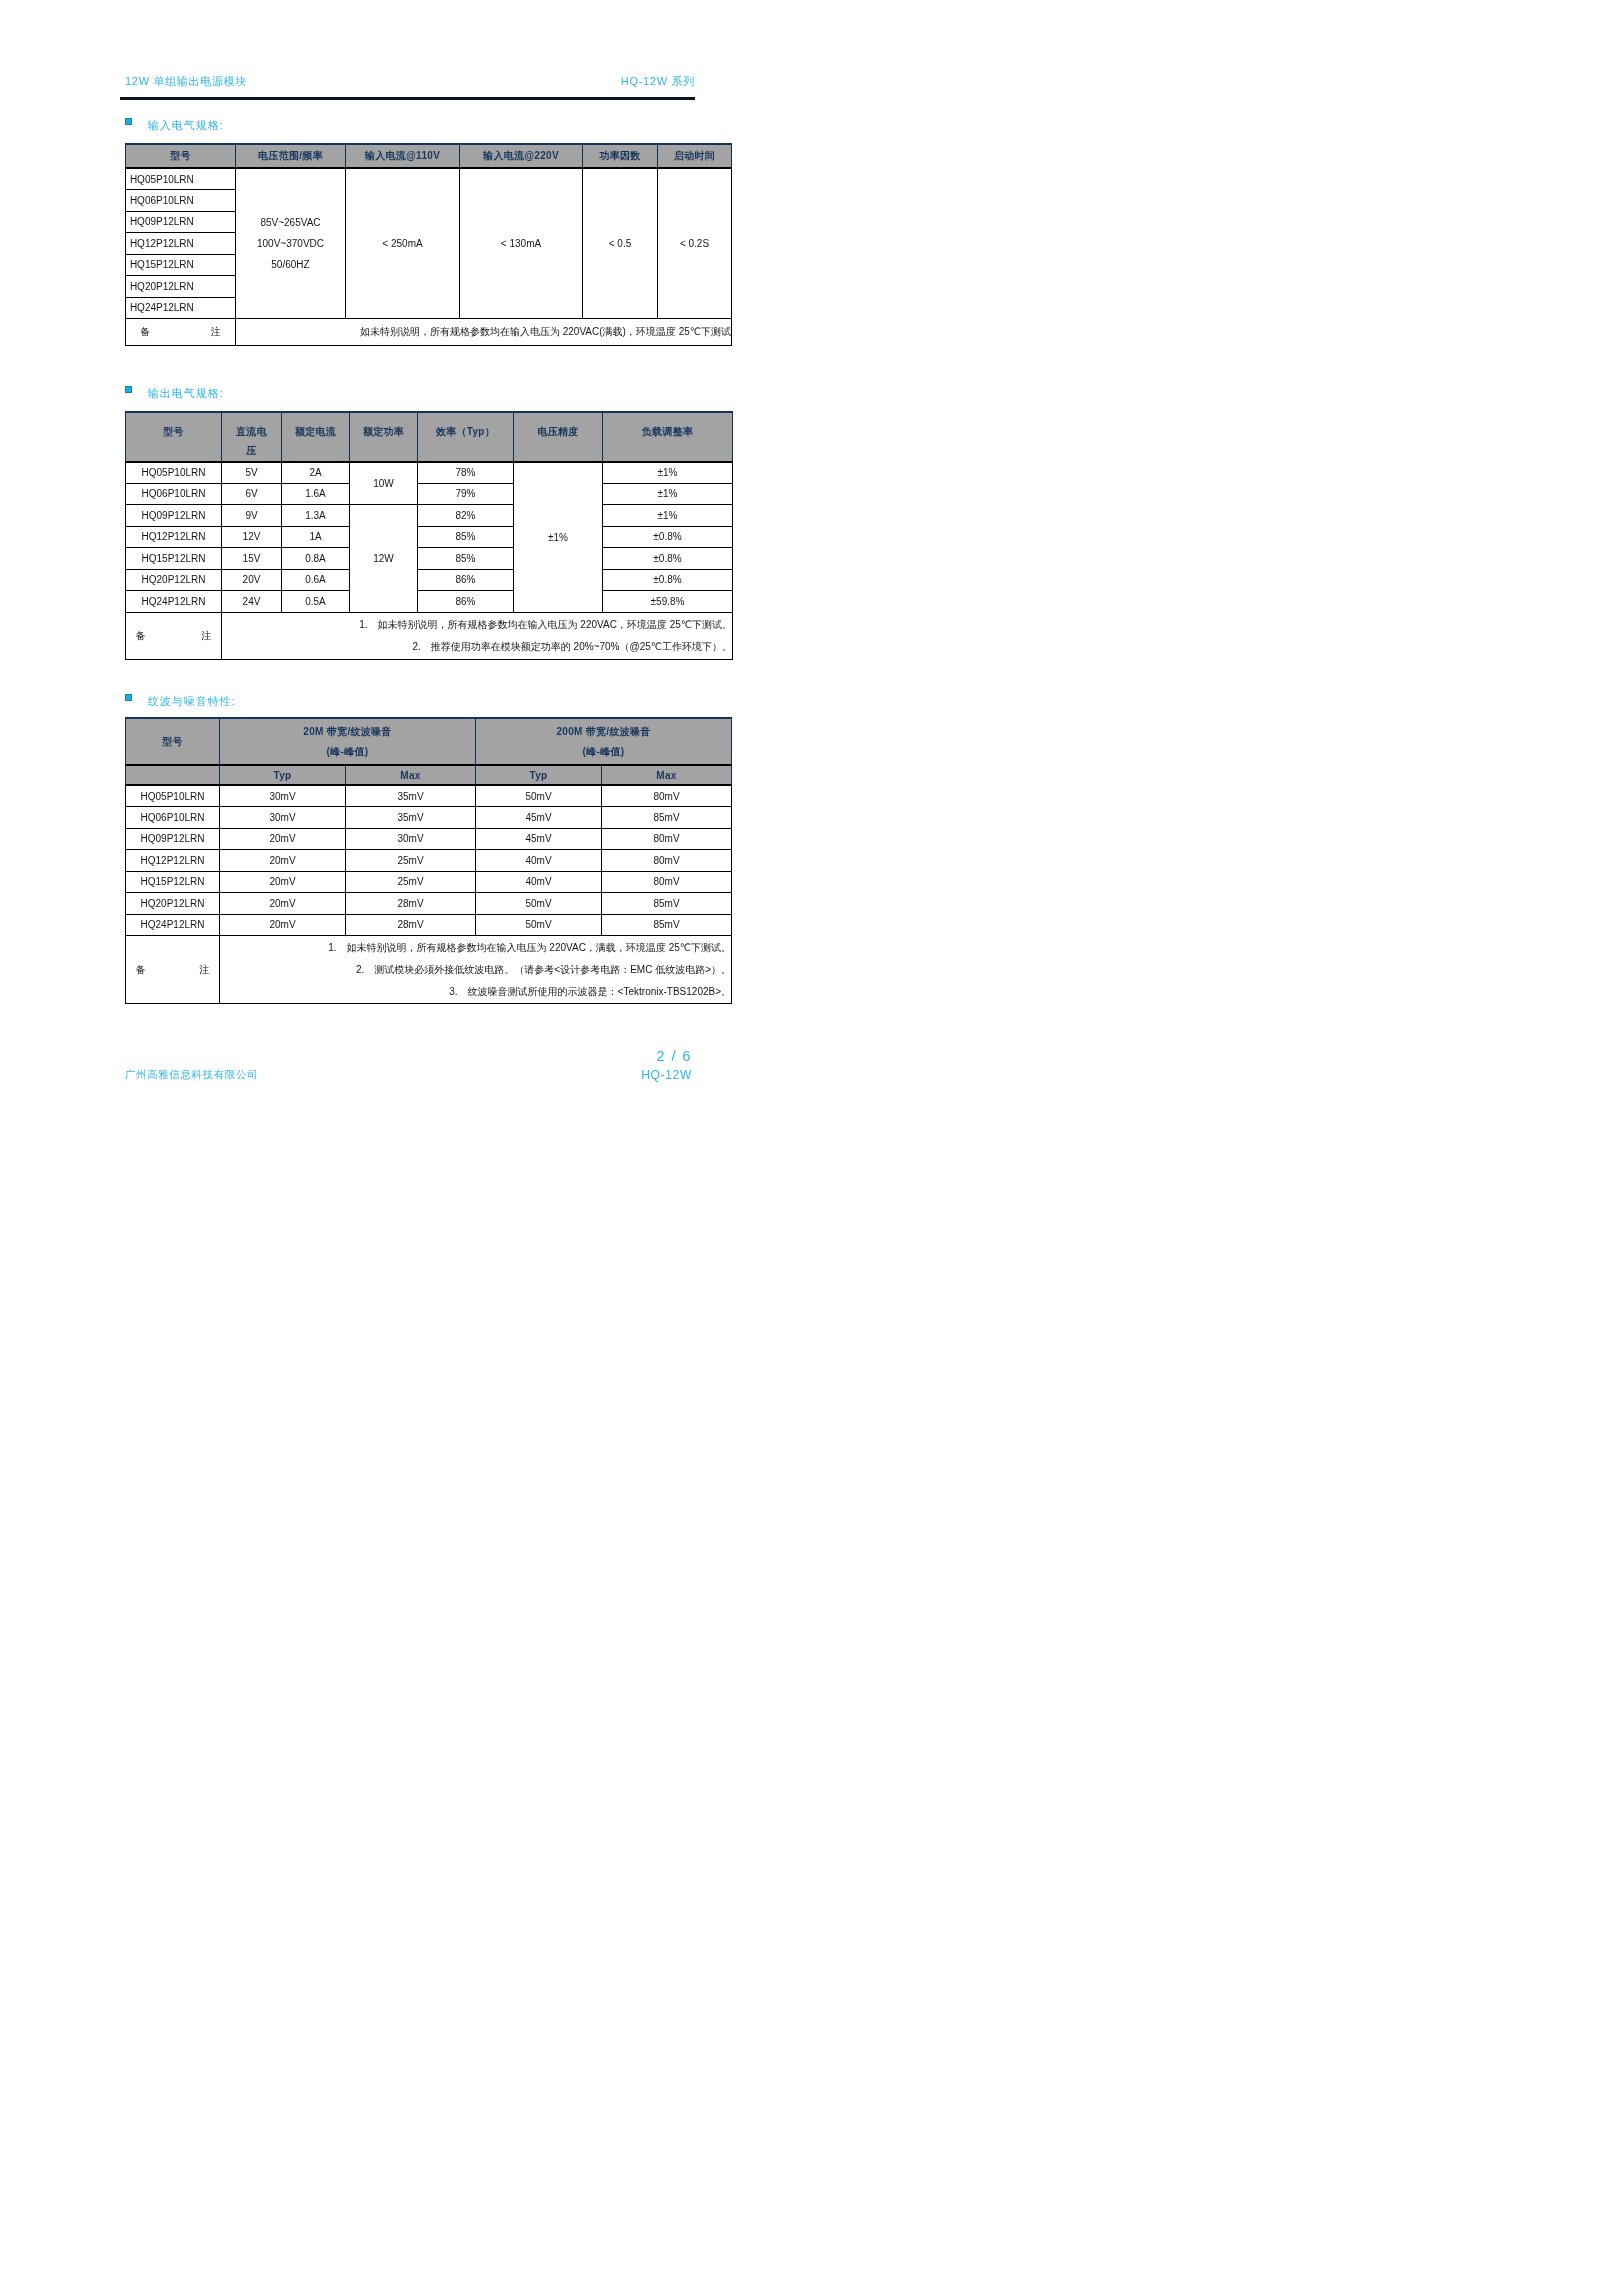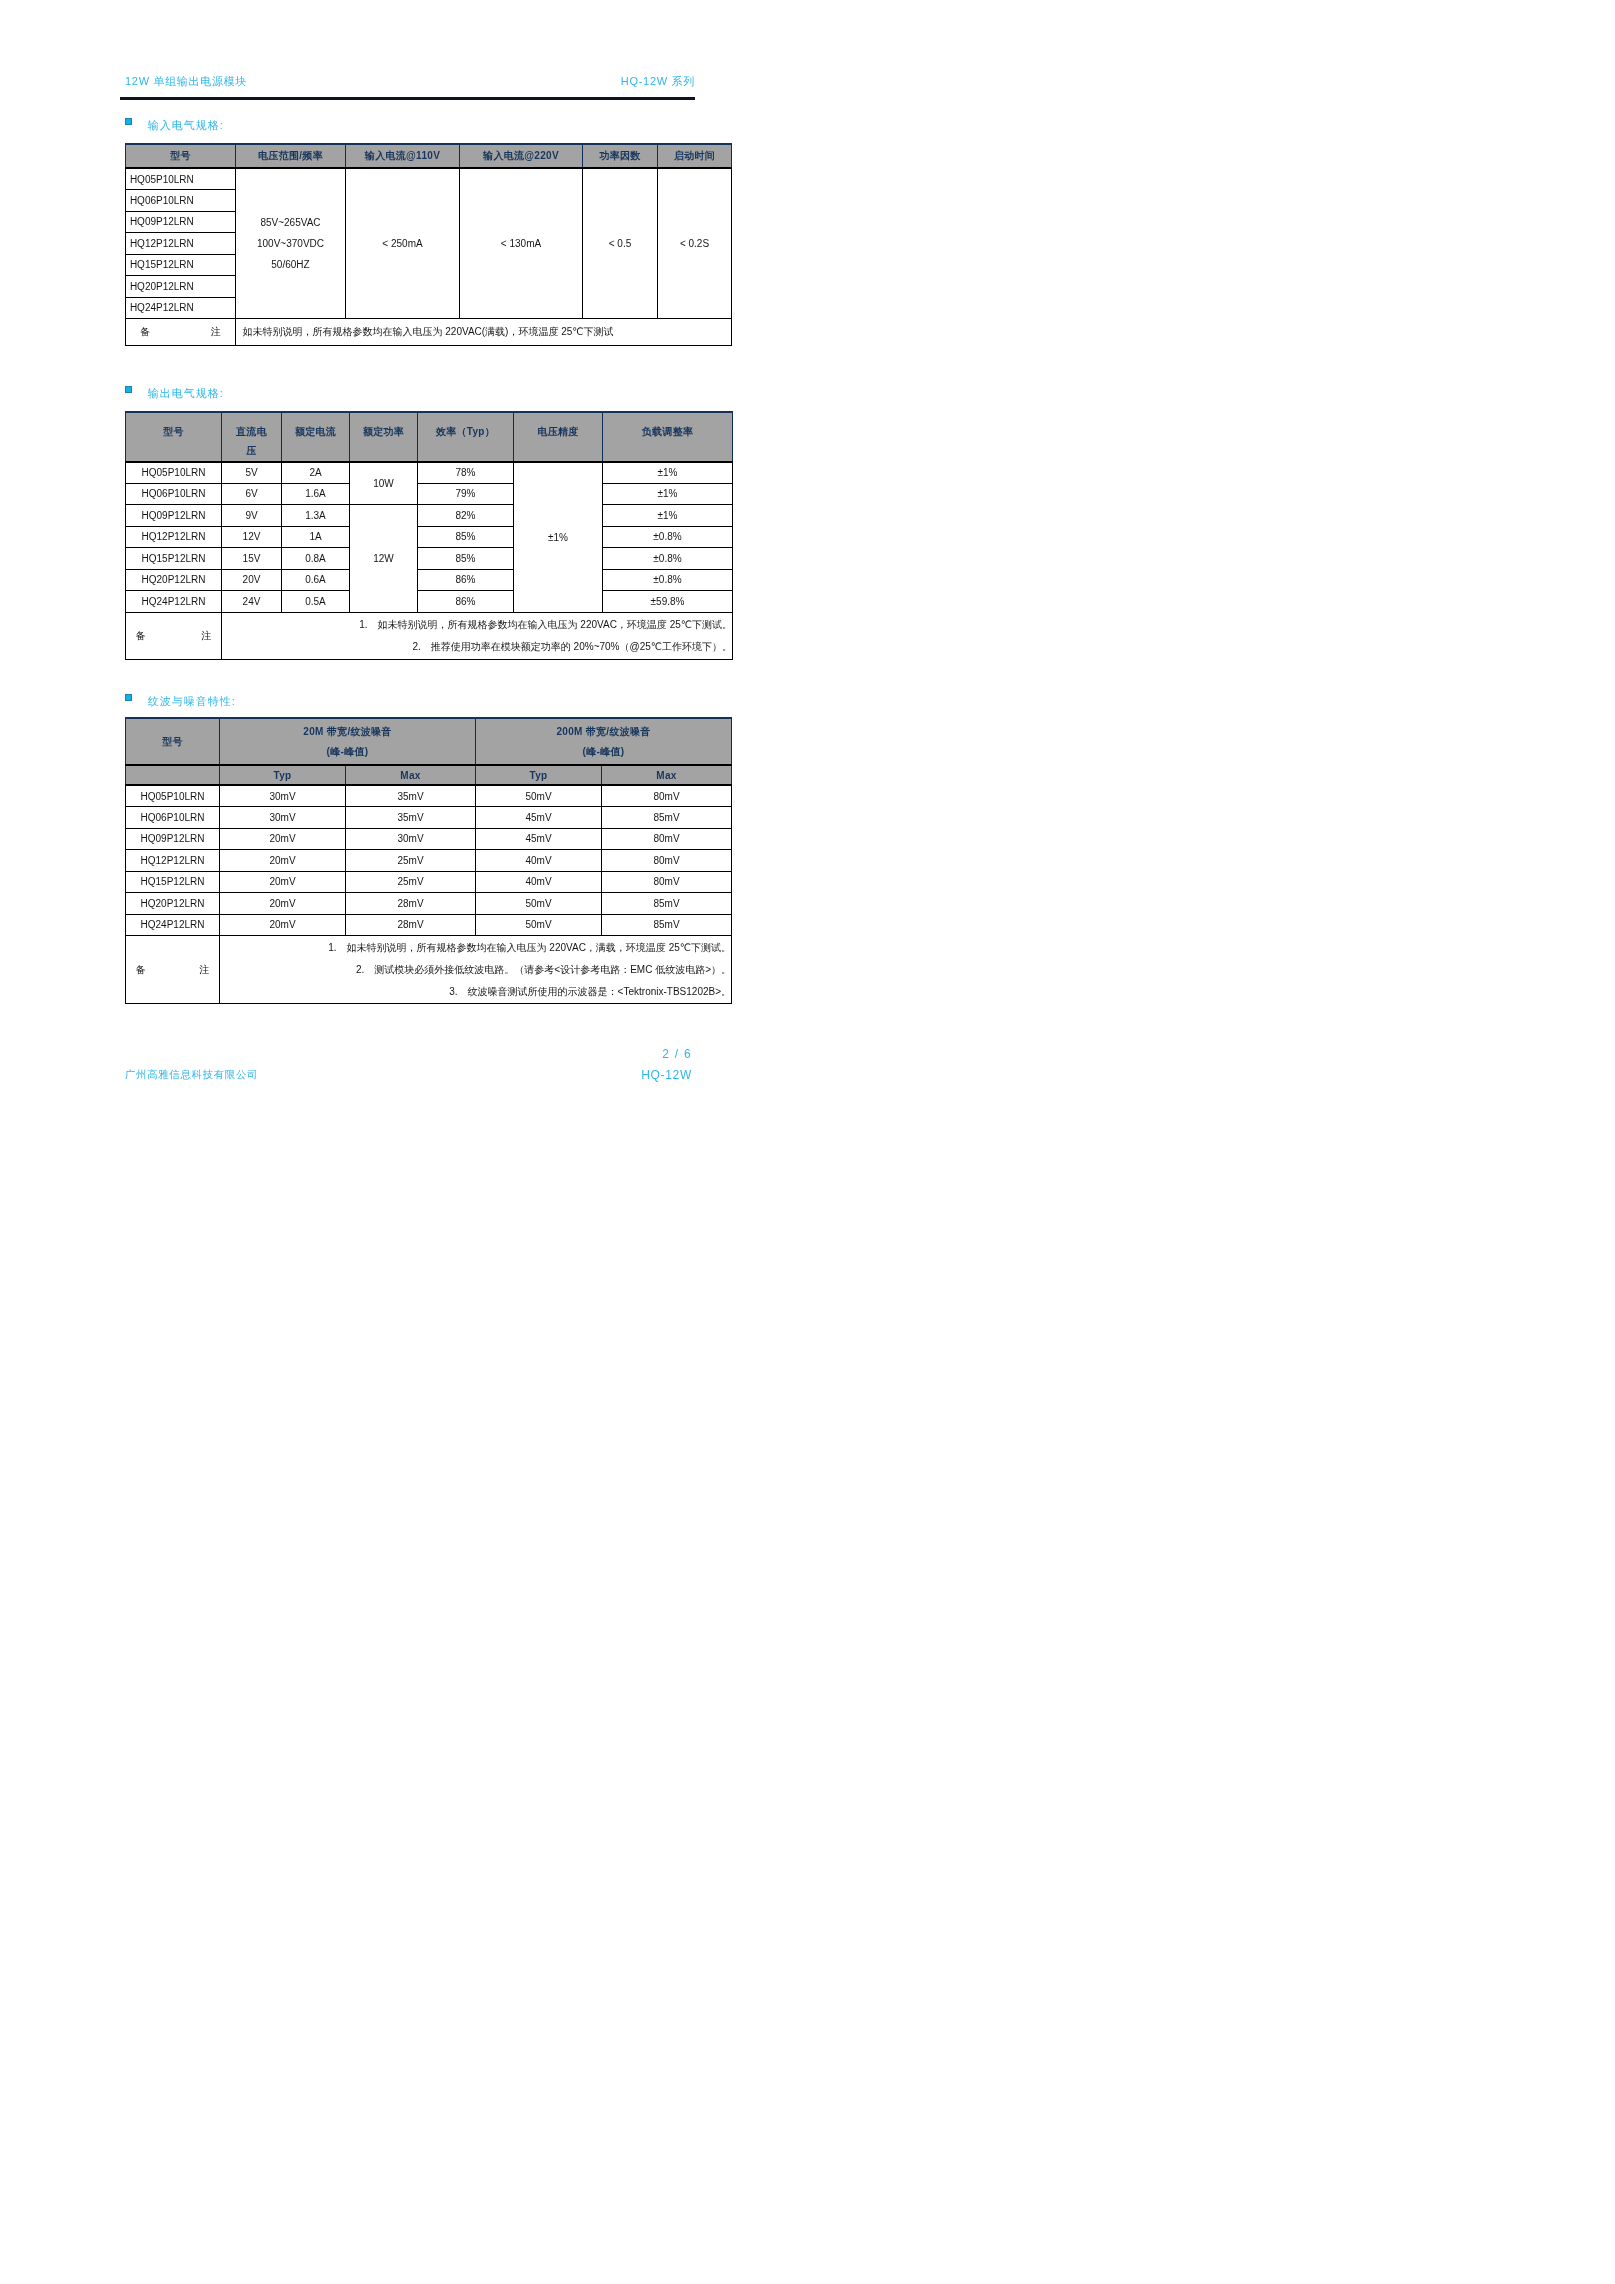--- a/index.html
+++ b/index.html
@@ -41,25 +41,25 @@
   .t3 tr.h2 th { border-top:1.3px solid #000; }
   .t3 tbody tr { height:21.5px; }
   tr.note-row.n1 { height:27px; }
   tr.note-row.n2 { height:47px; }
   tr.note-row.n3 { height:68px; }
   .pre { white-space:pre-line; }
   .vrange { line-height:2.1; }
   .model-left { text-align:left; padding-left:3.9px; }
   .note-label { display:flex; justify-content:space-between; padding:0 14.3px; font-size:10px; }
   .note-label.tight { padding:0 9.8px; }
-  .note-cell { text-align:left; padding-left:6.5px; }
+  .note-cell { text-align:right; padding-left:6.5px; }
   .note-lines div { height:22px; line-height:22px; text-align:right; padding-left:6.5px; white-space:nowrap; }
 
   
-  .footer-page    { position:absolute; right:116px; top:1047px; font-size:12px; color:#2eb6e8; letter-spacing:1.3px; }
+  .footer-page    { position:absolute; right:116px; top:1047px; font-size:15px; color:#2eb6e8; letter-spacing:1.3px; }
   .footer-company { position:absolute; left:125px;  top:1068px; font-size:10.4px; color:#2eb6e8; letter-spacing:0.7px; }
   .footer-series  { position:absolute; right:116px; top:1068px; font-size:12px; color:#2eb6e8; letter-spacing:0.7px;text-align:center; }
 </style>
 </head>
 <body>
 
 <div class="page-header-left">12W 单组输出电源模块</div>
 <div class="page-header-right">HQ-12W 系列</div>
 <div class="header-rule"></div>
 

